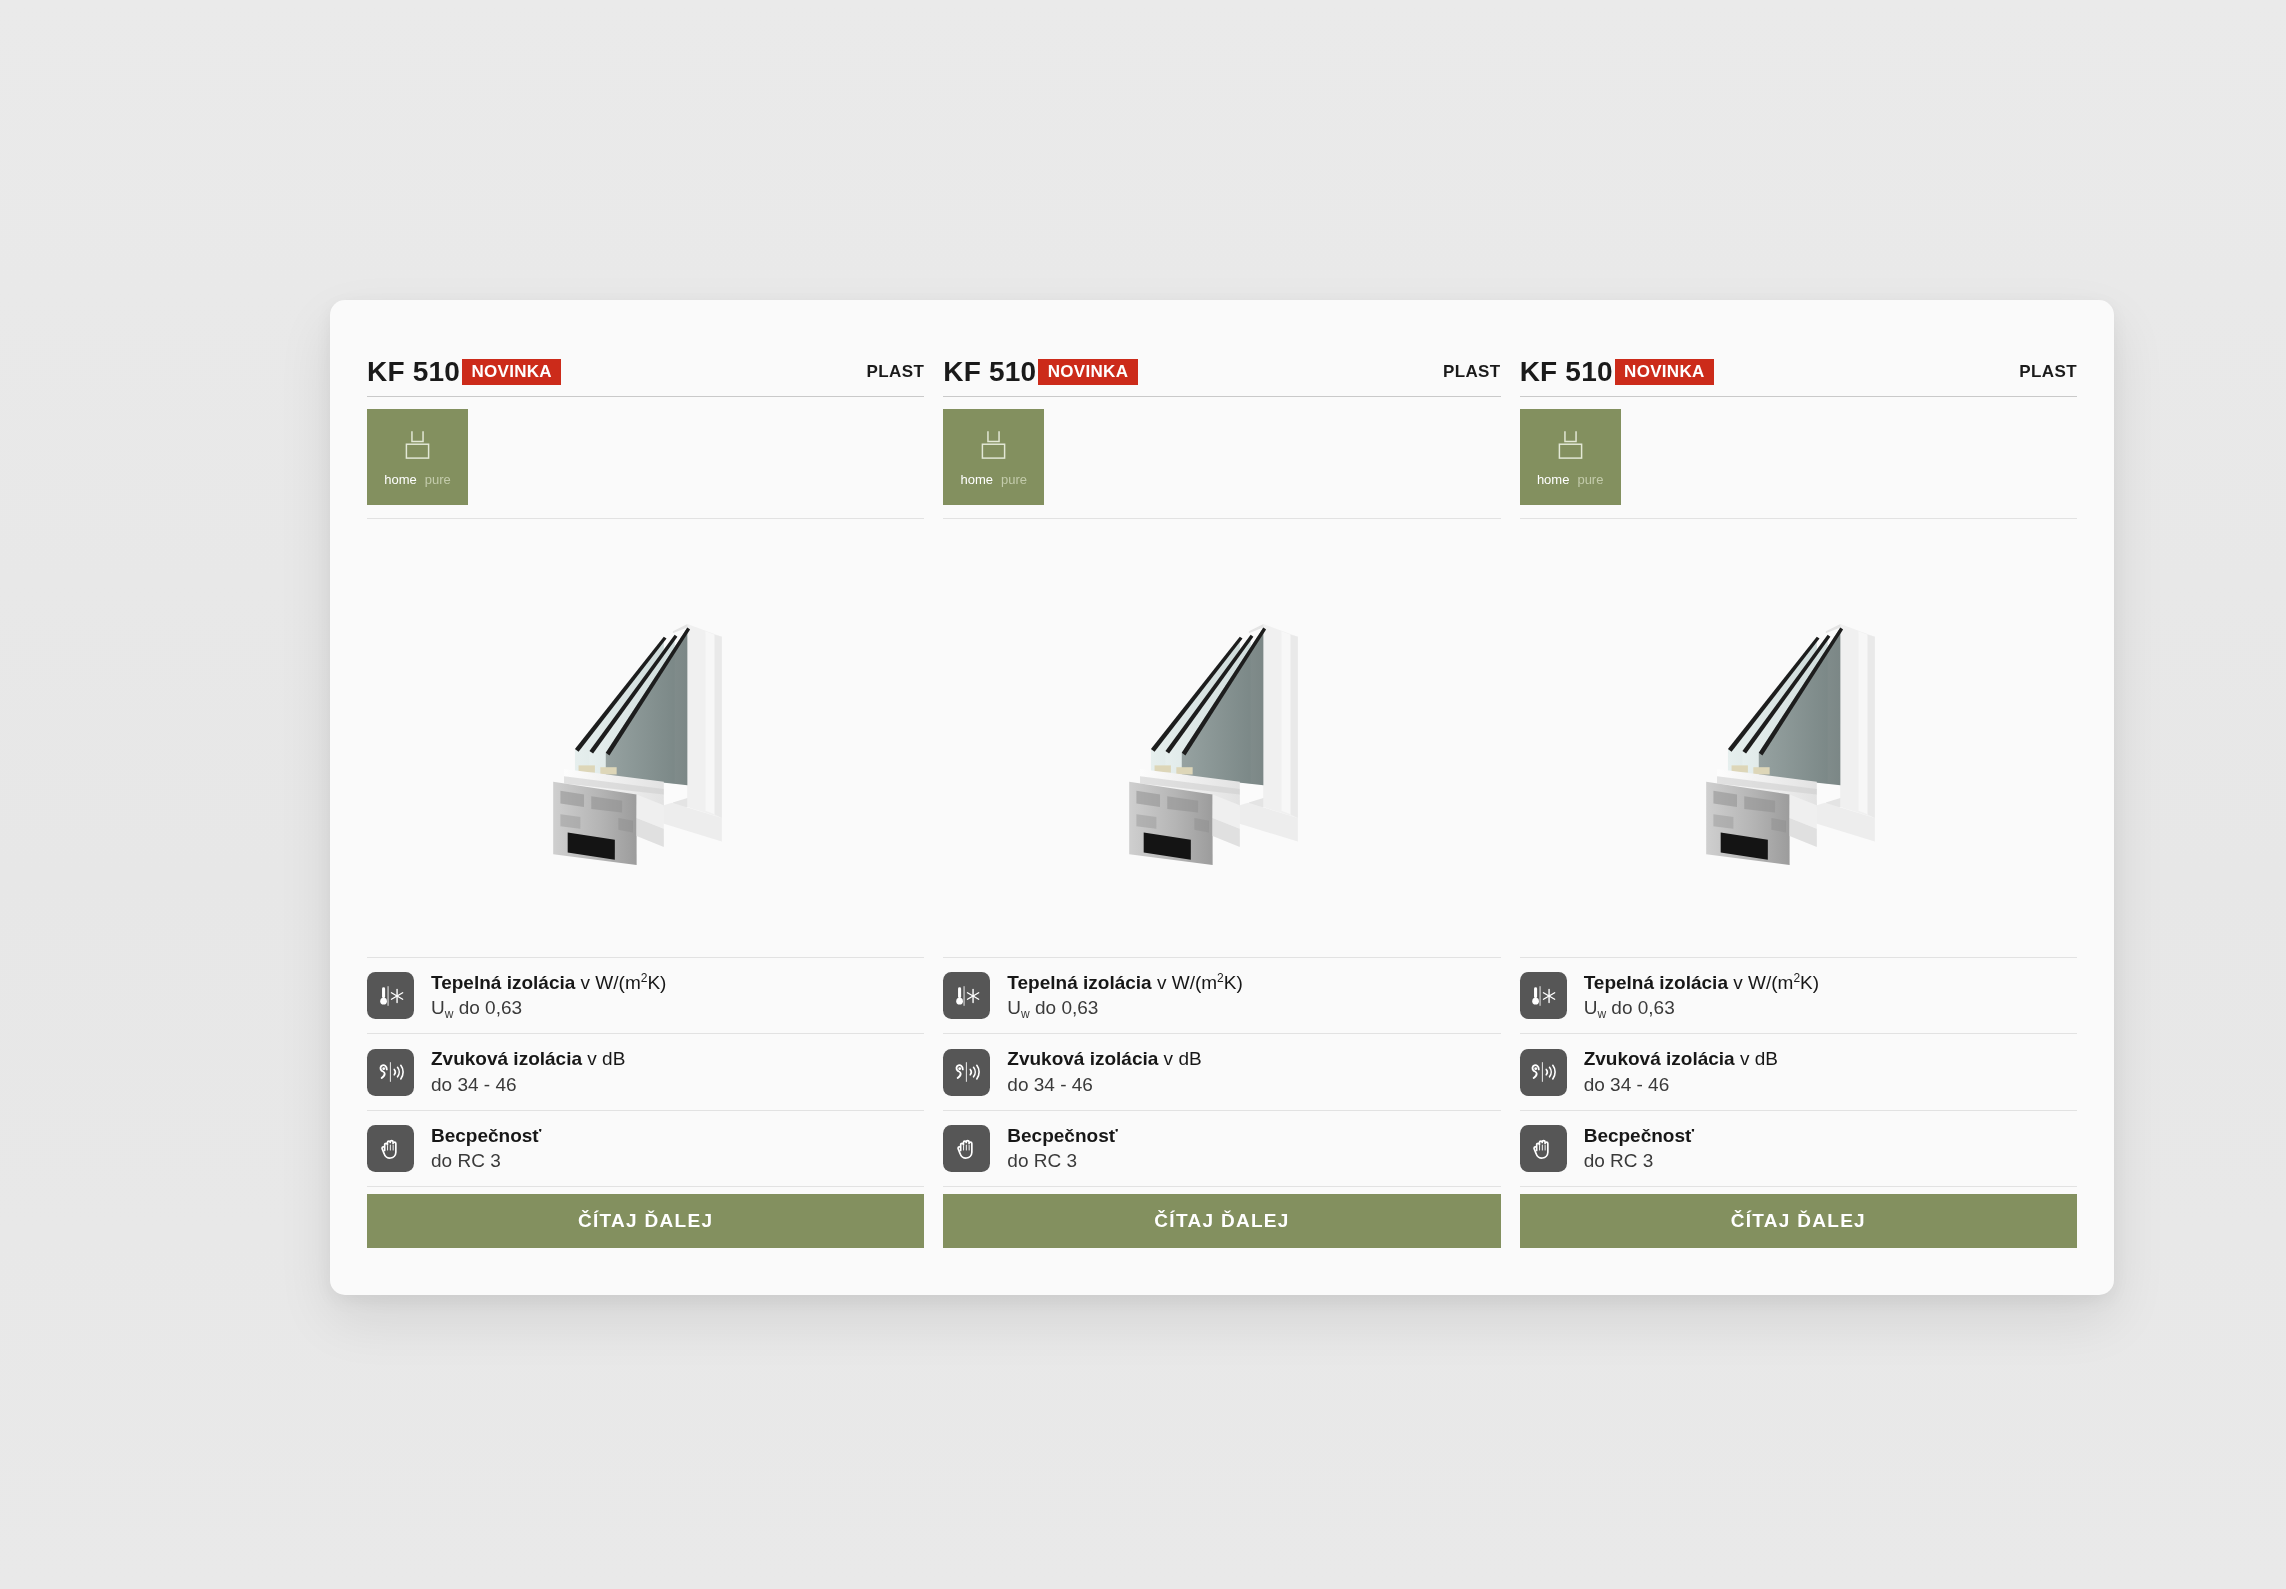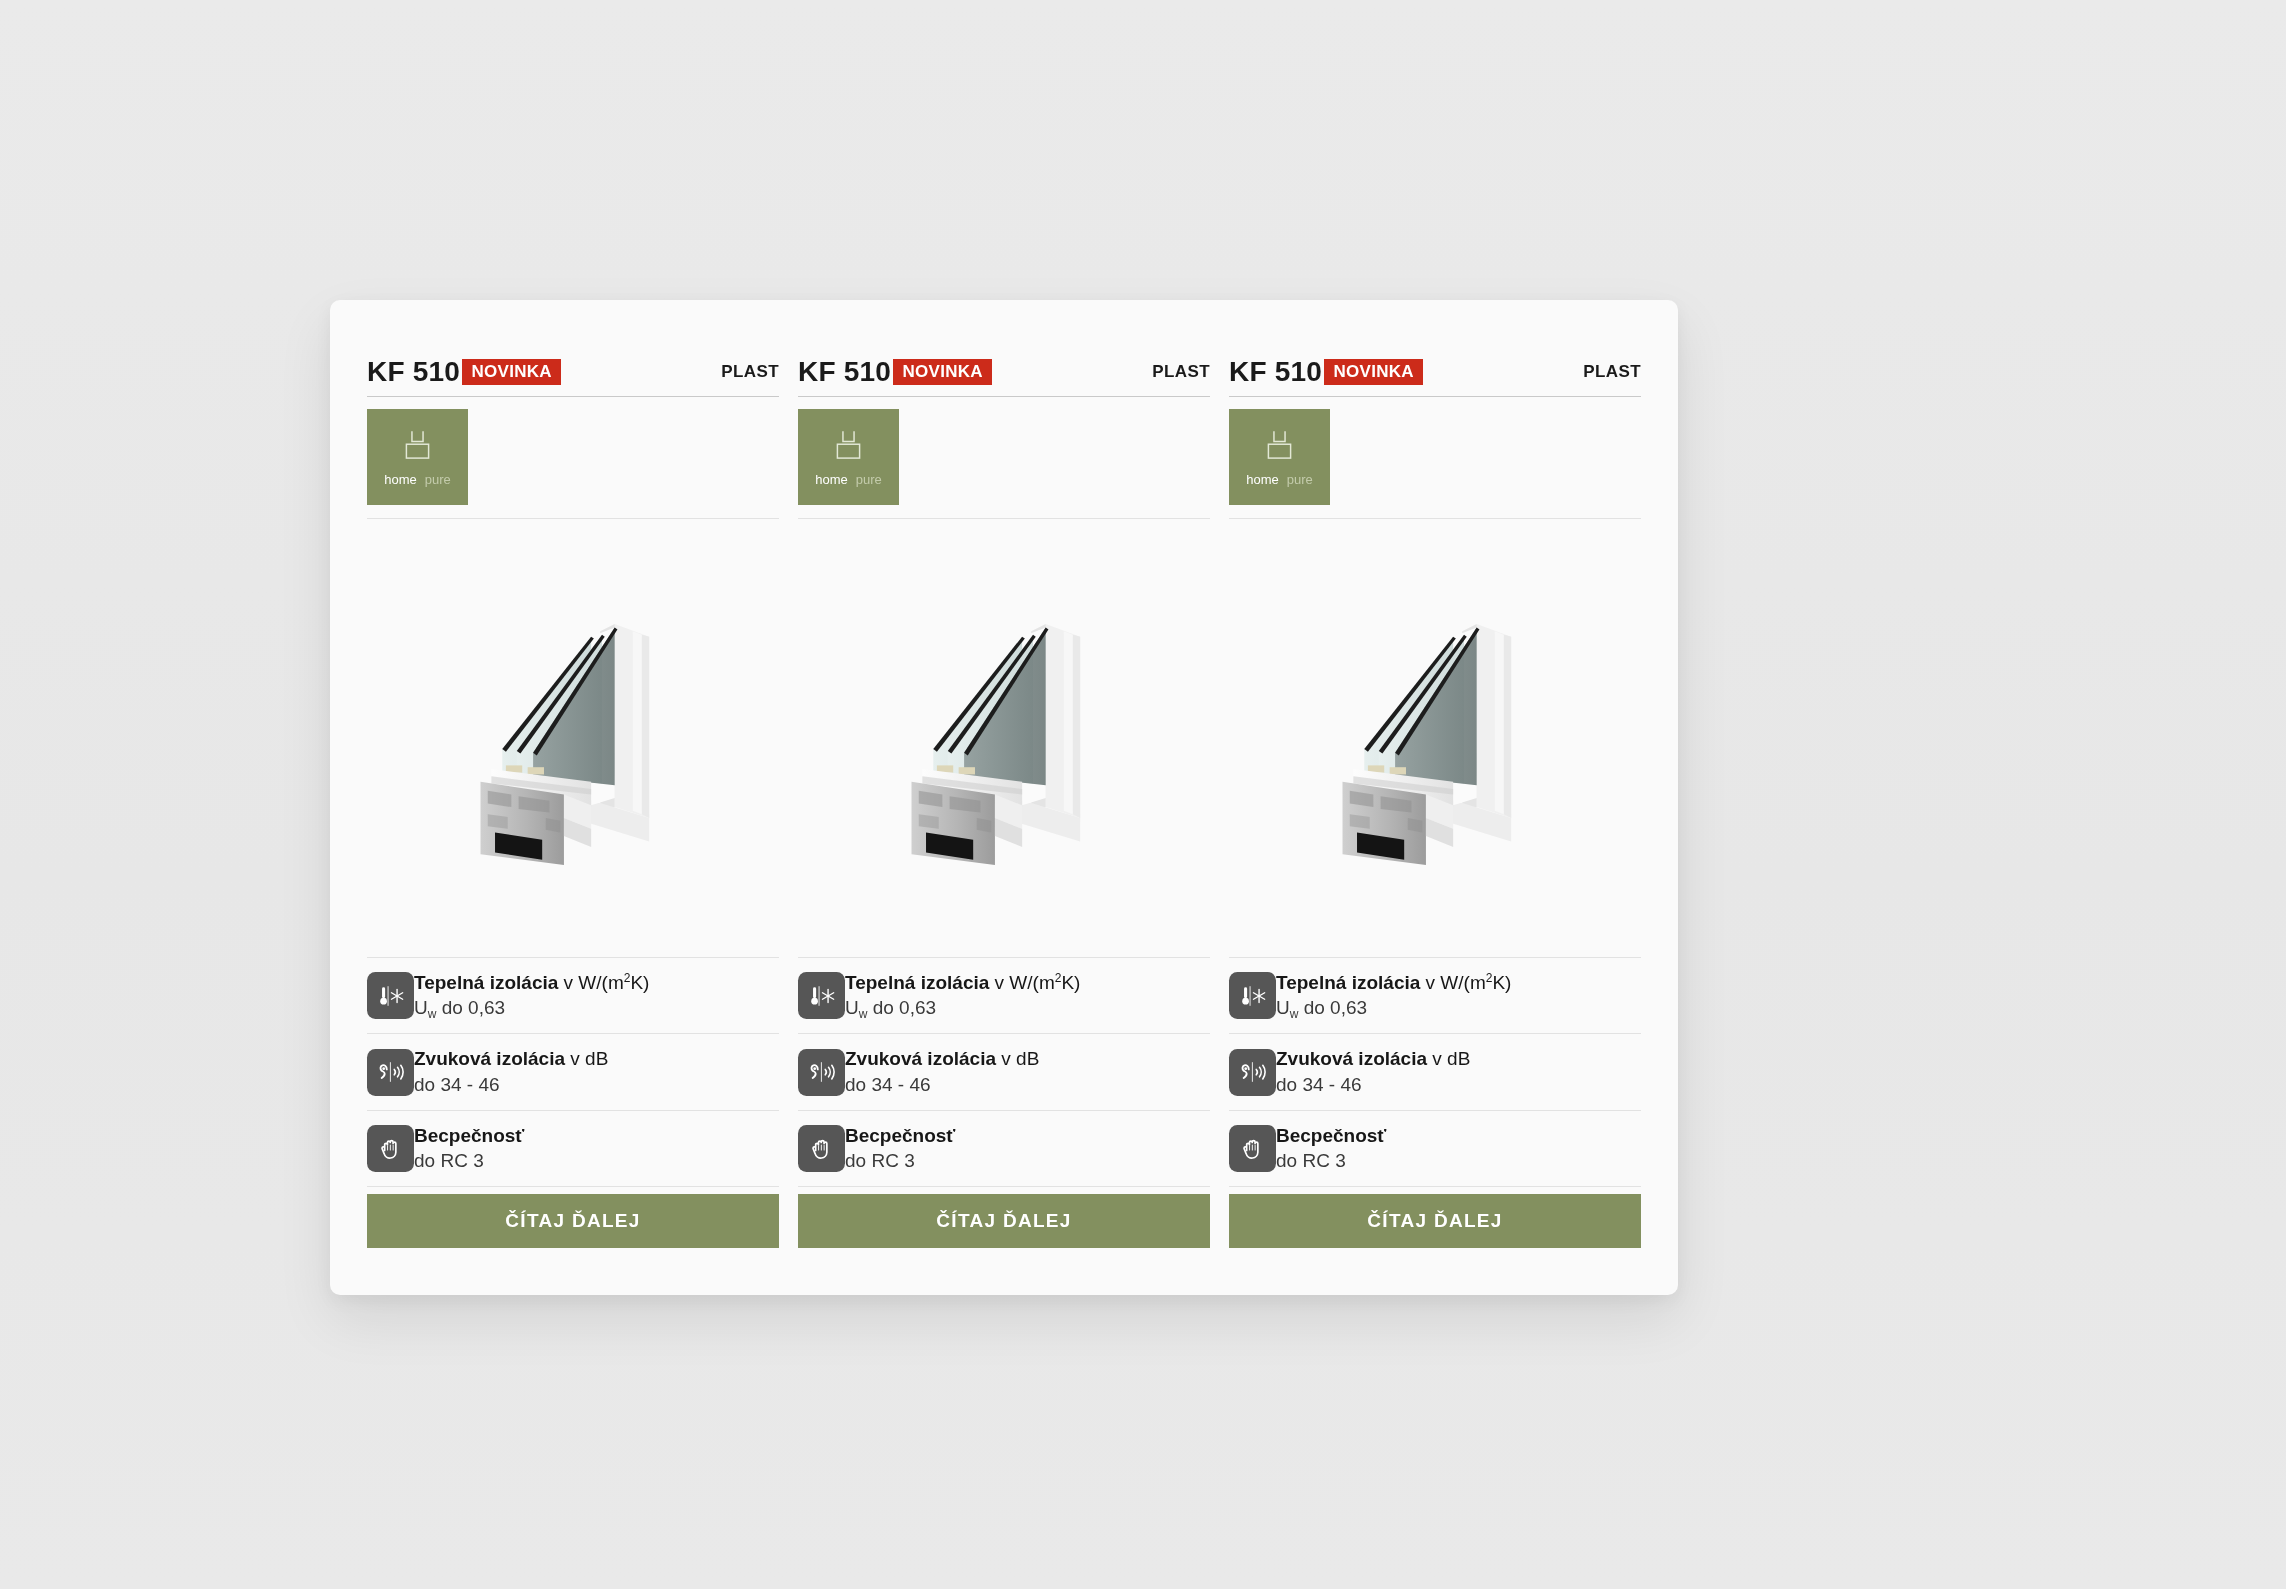--- a/index.html
+++ b/index.html
@@ -23,24 +23,24 @@
     background: linear-gradient(180deg, #eaeaea 0%, #e7e7e7 55%, #e9e9e9 100%);
     display: flex;
     align-items: flex-start;
     justify-content: center;
   }
 
   .panel {
     position: absolute;
     left: 330px;
     top: 300px;
-    width: 1348px;
+    width: 1784px;
     height: 995px;
     background: #fafafa;
-    border-radius: 10px;
+    border-radius: 15px;
     box-shadow: 0 24px 56px rgba(0,0,0,0.09),
                 0 5.6px 17px rgba(0,0,0,0.05);
   }
 
   .cards {
     position: absolute;
     left: 0; top: 0;
     width: 100%;
     height: 100%;
     display: flex;
@@ -132,20 +132,21 @@
     width: 100%;
     height: 100%;
     max-height: 272px;
   }
 
   
   .features { border-top: 0.9px solid #e2e2e2; }
   .feature {
     display: flex;
     align-items: center;
+    gap: 17px;
     padding: 13px 0 12px 0;
     border-bottom: 0.9px solid #e2e2e2;
   }
   .feat-icon {
     flex: 0 0 auto;
     width: 47px;
     height: 47px;
     border-radius: 8.4px;
     background: #565656;
     display: flex;

